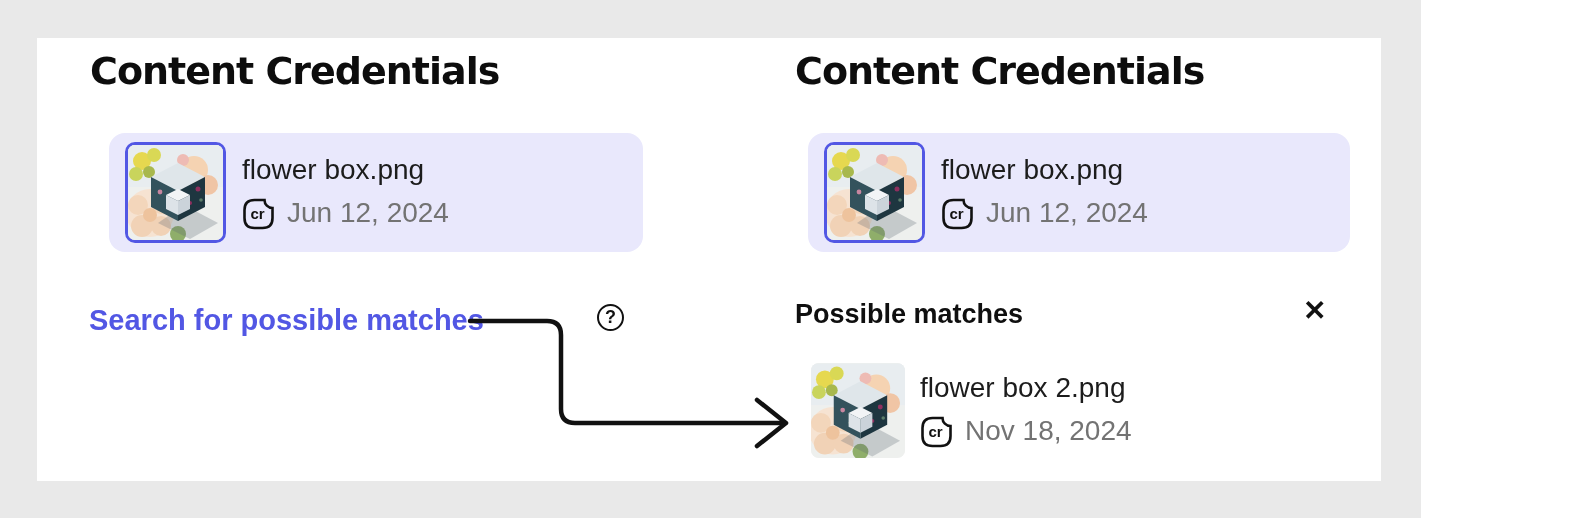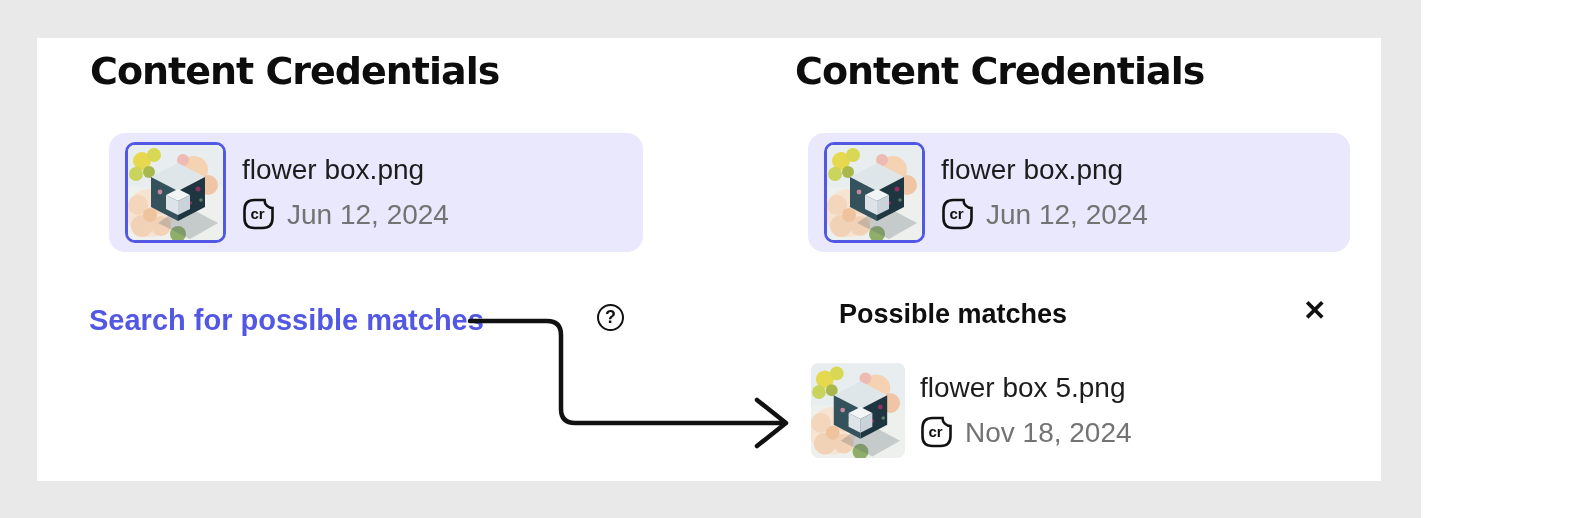--- a/index.html
+++ b/index.html
@@ -23,35 +23,35 @@
   }
   .card-left{left:54px;width:534px;}
   .card-right{left:753px;width:542px;}
   .thumb-frame{
     width:95px;height:95px;border:3px solid var(--color-accent,#5257e4);
     border-radius:10px;overflow:hidden;flex:0 0 auto;background:#eef0ef;
   }
   .thumb-frame svg{display:block;width:95px;height:95px;}
   .meta{display:flex;flex-direction:column;gap:9px;}
   .filename{font-size:28px;line-height:34px;color:#1c1c1c;white-space:nowrap;}
-  .date-row{display:flex;align-items:flex-end;gap:12px;}
+  .date-row{display:flex;align-items:flex-start;gap:12px;}
   .date{font-size:28px;line-height:34px;color:#737373;white-space:nowrap;}
   .cr-badge{width:33px;height:36px;flex:0 0 auto;}
   .cr-badge svg{display:block;width:33px;height:36px;}
   .cr-badge text{font:700 15px "Liberation Sans",sans-serif;fill:#111;}
   .search-link{
     position:absolute;left:52px;top:265px;font-size:29px;line-height:34px;font-weight:700;
     color:var(--color-accent,#5257e4);white-space:nowrap;cursor:pointer;
   }
   .help-icon{
     position:absolute;left:560px;top:266px;width:27px;height:27px;border:2.6px solid var(--color-ink,#111);
     border-radius:50%;display:flex;align-items:center;justify-content:center;
     font-size:18px;font-weight:700;color:var(--color-ink,#111);cursor:pointer;background:#fff;box-sizing:border-box;
   }
-  .pm-title{position:absolute;left:802px;top:260px;font-size:27px;line-height:32px;font-weight:700;color:#0f0f0f;white-space:nowrap;}
+  .pm-title{position:absolute;left:758px;top:260px;font-size:27px;line-height:32px;font-weight:700;color:#0f0f0f;white-space:nowrap;}
   .close-icon{
     position:absolute;left:1266px;top:257px;font-size:28px;line-height:32px;font-weight:600;
     color:var(--color-ink,#111);cursor:pointer;
   }
   .match-row{position:absolute;left:774px;top:325px;display:flex;align-items:center;gap:15px;cursor:pointer;}
   .thumb-plain{width:94px;height:95px;border-radius:8px;overflow:hidden;flex:0 0 auto;background:#eef0ef;}
   .thumb-plain svg{display:block;width:94px;height:95px;}
   .arrow-layer{position:absolute;left:0;top:0;width:1578px;height:518px;pointer-events:none;}
   .defs-holder{position:absolute;width:0;height:0;overflow:hidden;}
 </style>
@@ -154,21 +154,21 @@
 
     <div class="close-icon">✕</div>
 
     <div class="match-row">
       <div class="thumb-plain">
         <svg viewBox="0 0 95 95">
             <use href="#flower-thumb"></use>
           </svg>
       </div>
       <div class="meta">
-        <div class="filename">flower box 5.png</div>
+        <div class="filename">flower box 2.png</div>
         <div class="date-row">
           <span class="cr-badge">
             <svg viewBox="0 0 33 36">
                 <use href="#cr-pin"></use>
               <text x="15.5" y="23" text-anchor="middle">cr</text>
             </svg>
           </span>
           <span class="date">Nov 18, 2024</span>
         </div>
       </div>

